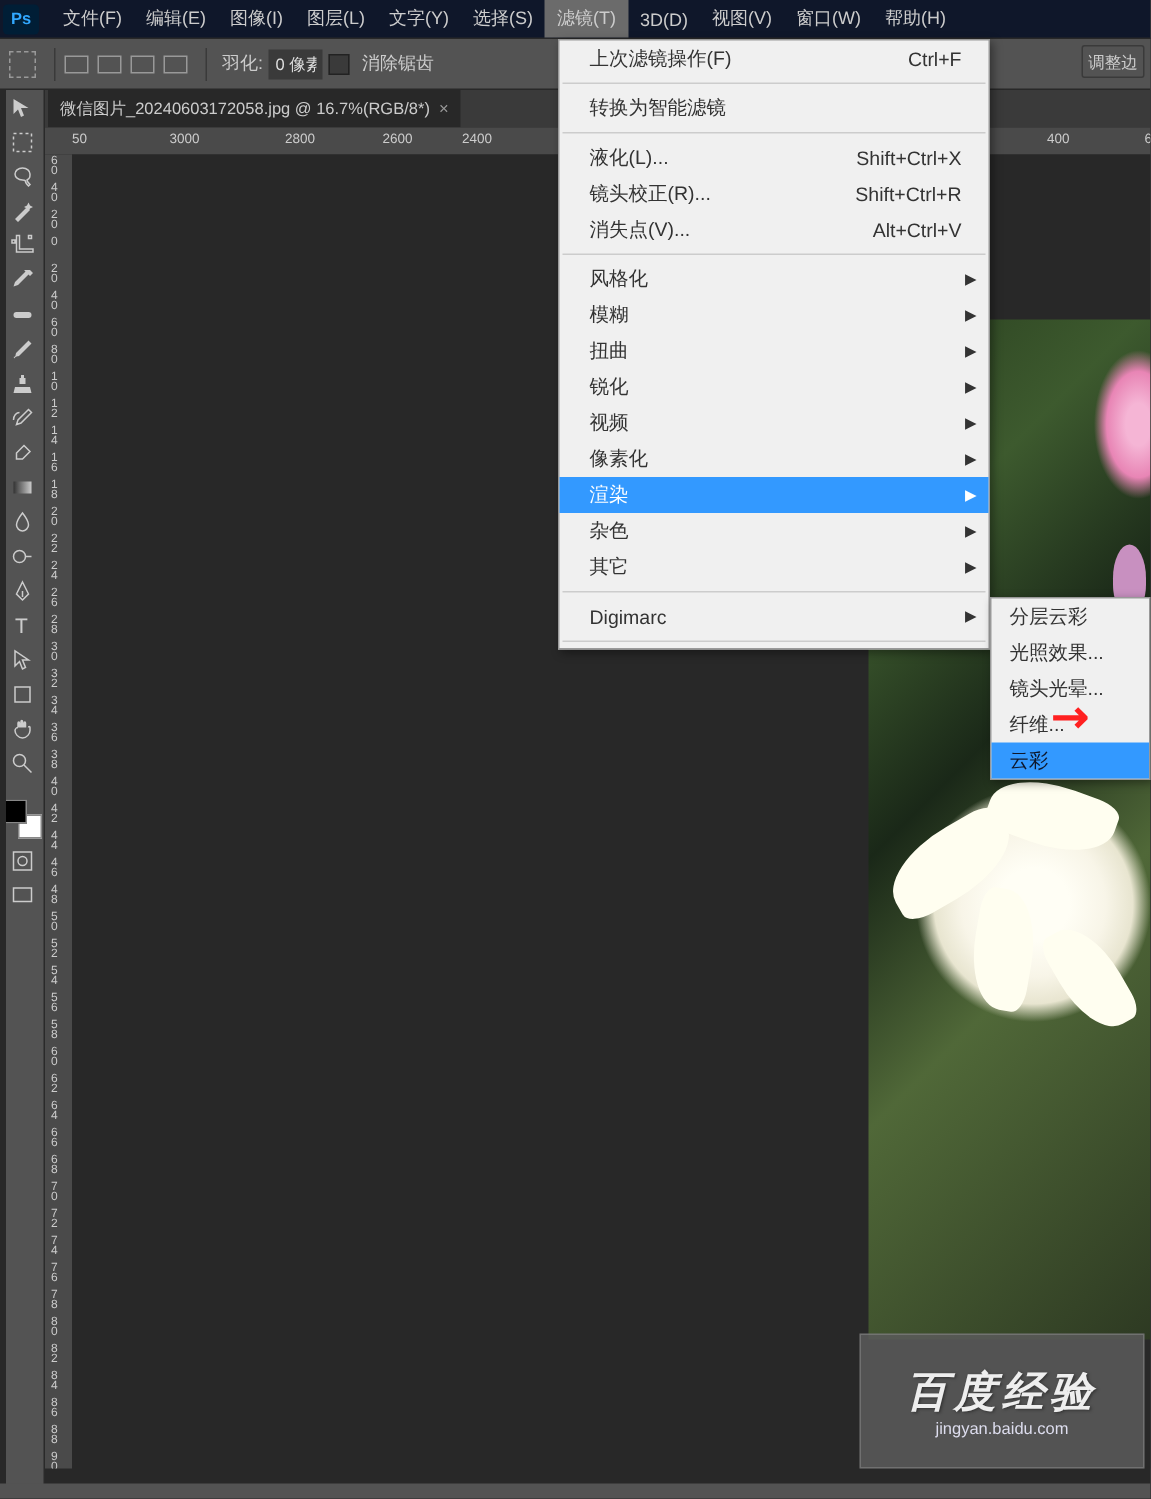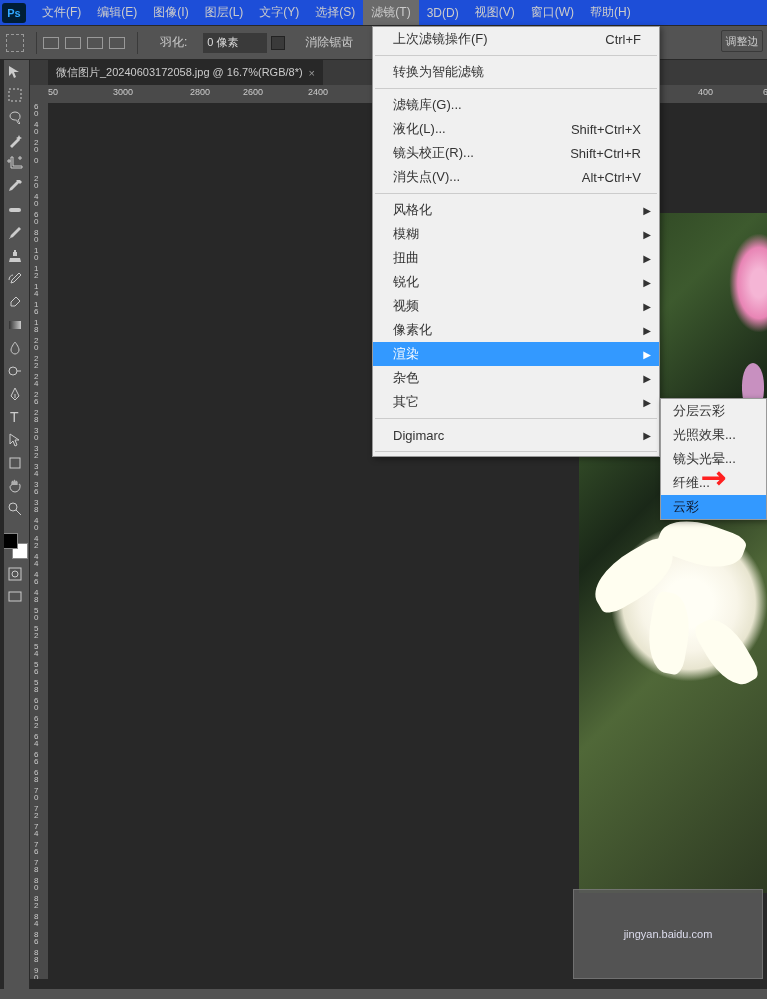--- a/index.html
+++ b/index.html
@@ -1,31 +1,31 @@
 <!DOCTYPE html>
 <html><head>
 <meta charset="utf-8">
 <style>
 *{margin:0;padding:0;box-sizing:border-box;font-family:"Microsoft YaHei",SimSun,Arial,sans-serif;user-select:none}
 body{width:767px;height:999px;overflow:hidden;background:#535353;position:relative}
-.menubar{height:26px;background:#1d4ed8;display:flex;align-items:center;padding-left:2px;color:#ccc;font-size:12px;border-bottom:1px solid #282828}
+.menubar{height:26px;background:#0f172a;display:flex;align-items:center;padding-left:2px;color:#ccc;font-size:12px;border-bottom:1px solid #282828}
 .ps-icon{width:24px;height:20px;background:#001e36;border-radius:3px;display:flex;align-items:center;justify-content:center;color:#31a8ff;font-weight:bold;font-size:11px;margin-right:8px}
 .menu-item{padding:4px 8px;cursor:default}
 .menu-item.active{background:#6b6b6b}
 .optionbar{height:34px;background:#535353;display:flex;align-items:center;padding-left:6px;color:#ccc;font-size:12px;border-bottom:1px solid #282828}
 .ob-sel{width:18px;height:18px;border:1px dashed #999;margin-right:6px}
 .ob-sep{width:1px;height:22px;background:#3a3a3a;margin:0 6px}
 .ob-rect{width:16px;height:12px;border:1px solid #999;margin-right:6px}
-.ob-label{margin:0 16px}
-.ob-input{width:64px;height:20px;background:#3a3a3a;border:none;color:#ddd;font-size:11px;padding:0 4px}
+.ob-label{margin:0 4px}
+.ob-input{width:36px;height:20px;background:#3a3a3a;border:none;color:#ddd;font-size:11px;padding:0 4px}
 .ob-check{width:14px;height:14px;background:#3a3a3a;border:1px solid #222;margin:0 4px}
 .ob-btn{position:absolute;right:4px;top:30px;width:42px;height:22px;background:#535353;border:1px solid #3a3a3a;color:#ccc;font-size:11px;display:flex;align-items:center;justify-content:center;border-radius:2px}
 .workspace{position:absolute;left:30px;top:60px;right:0;bottom:10px;background:#282828}
 .tabbar{height:25px;background:#3a3a3a;display:flex;align-items:center}
-.tab{height:25px;background:#282828;color:#ccc;font-size:11px;padding:0 8px;display:flex;align-items:center;margin-left:18px}
+.tab{height:25px;background:#282828;color:#ccc;font-size:11px;padding:0 8px;display:flex;align-items:center;margin-left:2px}
 .tab .close{margin-left:6px;color:#999}
 .ruler-h{position:absolute;top:25px;left:18px;right:0;height:18px;background:#4a4a4a;color:#ccc;font-size:9px;display:flex;overflow:hidden}
 .ruler-h span{position:absolute;top:2px}
 .ruler-v{position:absolute;top:43px;left:0;width:18px;bottom:10px;background:#4a4a4a;color:#ccc;font-size:8px;overflow:hidden}
 .ruler-v span{position:absolute;left:4px;line-height:7px}
 .ruler-corner{position:absolute;top:25px;left:0;width:18px;height:18px;background:#4a4a4a}
 .canvas{position:absolute;top:43px;left:18px;right:0;bottom:10px;background:#282828;overflow:hidden}
 .imgarea{position:absolute;top:110px;left:531px;width:220px;height:680px;background:linear-gradient(135deg,#2a4020 0%,#3d5a2e 20%,#1a2818 40%,#506838 60%,#2a3520 100%)}
 .flower1{position:absolute;top:20px;right:10px;width:60px;height:100px;background:radial-gradient(ellipse,#f5b5d5 20%,#e885b5 50%,transparent 70%)}
 .flower2{position:absolute;top:300px;left:30px;width:160px;height:180px;background:radial-gradient(circle,#fffef5 20%,#f8f5e8 40%,#e8e5d0 55%,transparent 65%)}
@@ -223,21 +223,21 @@
     <div class="tab">
       <span>微信图片_20240603172058.jpg @ 16.7%(RGB/8*)</span>
       <span class="close">×</span>
     </div>
   </div>
   <div class="ruler-corner"></div>
   <div class="ruler-h" id="rh">
       <span style="left: 0px;">50</span>
       <span style="left: 65px;">3000</span>
       <span style="left: 142px;">2800</span>
-      <span style="left: 195px;">2600</span>
+      <span style="left: 207px;">2600</span>
       <span style="left: 260px;">2400</span>
       <span style="left: 325px;">2200</span>
       <span style="left: 390px;">2000</span>
       <span style="left: 455px;">1800</span>
       <span style="left: 520px;">1600</span>
       <span style="left: 585px;">1400</span>
       <span style="left: 650px;">400</span>
       <span style="left: 715px;">600</span>
     </div>
   <div class="ruler-v" id="rv">
@@ -302,21 +302,20 @@
         <div class="petal p4"></div>
     </div>
   </div>
 </div>
 
 <div class="dropmenu" id="fm">
     <div class="dm-item">上次滤镜操作(F)<span class="dm-sc">Ctrl+F</span></div>
     <div class="dm-sep"></div>
     <div class="dm-item">转换为智能滤镜</div>
     <div class="dm-sep"></div>
-    <div class="dm-item">滤镜库(G)...</div>
     <div class="dm-item">液化(L)...<span class="dm-sc">Shift+Ctrl+X</span></div>
     <div class="dm-item">镜头校正(R)...<span class="dm-sc">Shift+Ctrl+R</span></div>
     <div class="dm-item">消失点(V)...<span class="dm-sc">Alt+Ctrl+V</span></div>
     <div class="dm-sep"></div>
     <div class="dm-item">风格化<span class="dm-arr">▶</span></div>
     <div class="dm-item">模糊<span class="dm-arr">▶</span></div>
     <div class="dm-item">扭曲<span class="dm-arr">▶</span></div>
     <div class="dm-item">锐化<span class="dm-arr">▶</span></div>
     <div class="dm-item">视频<span class="dm-arr">▶</span></div>
     <div class="dm-item">像素化<span class="dm-arr">▶</span></div>
@@ -330,14 +329,15 @@
 <div class="submenu" id="sm">
     <div class="sm-item">分层云彩</div>
     <div class="sm-item">光照效果...</div>
     <div class="sm-item">镜头光晕...</div>
     <div class="sm-item">纤维...</div>
     <div class="sm-item hl">云彩</div>
   </div>
 <div class="arrow">↘</div>
 
 <div class="watermark">
+  <div class="wm-title">百度经验</div>
   <div>jingyan.baidu.com</div>
 </div>
 
 </body></html>

